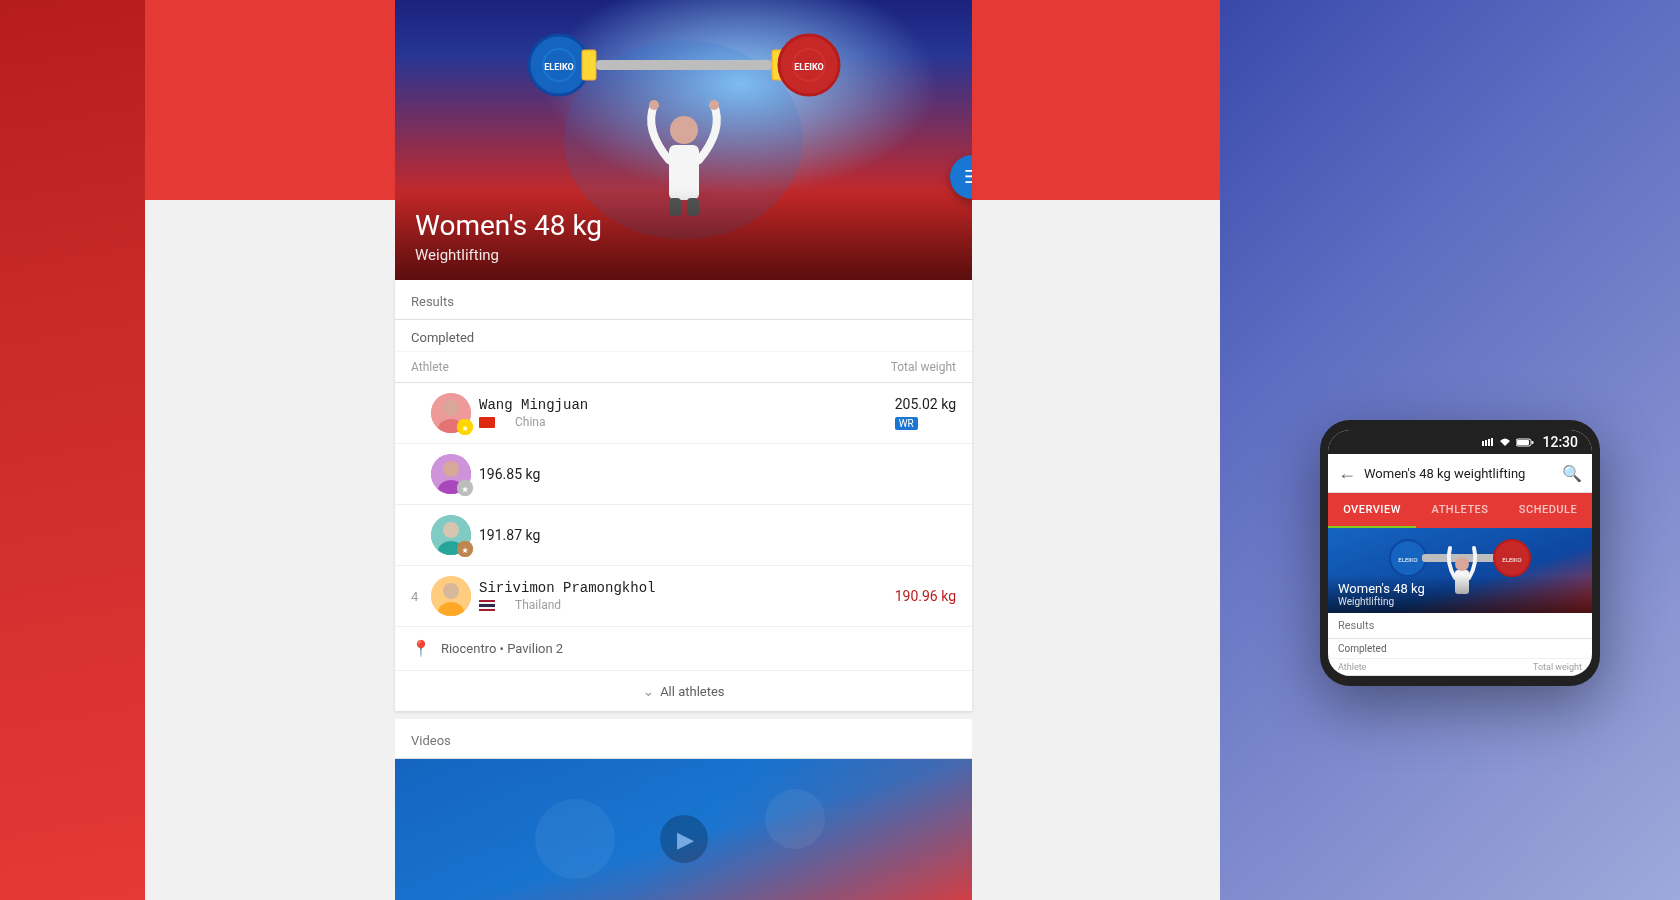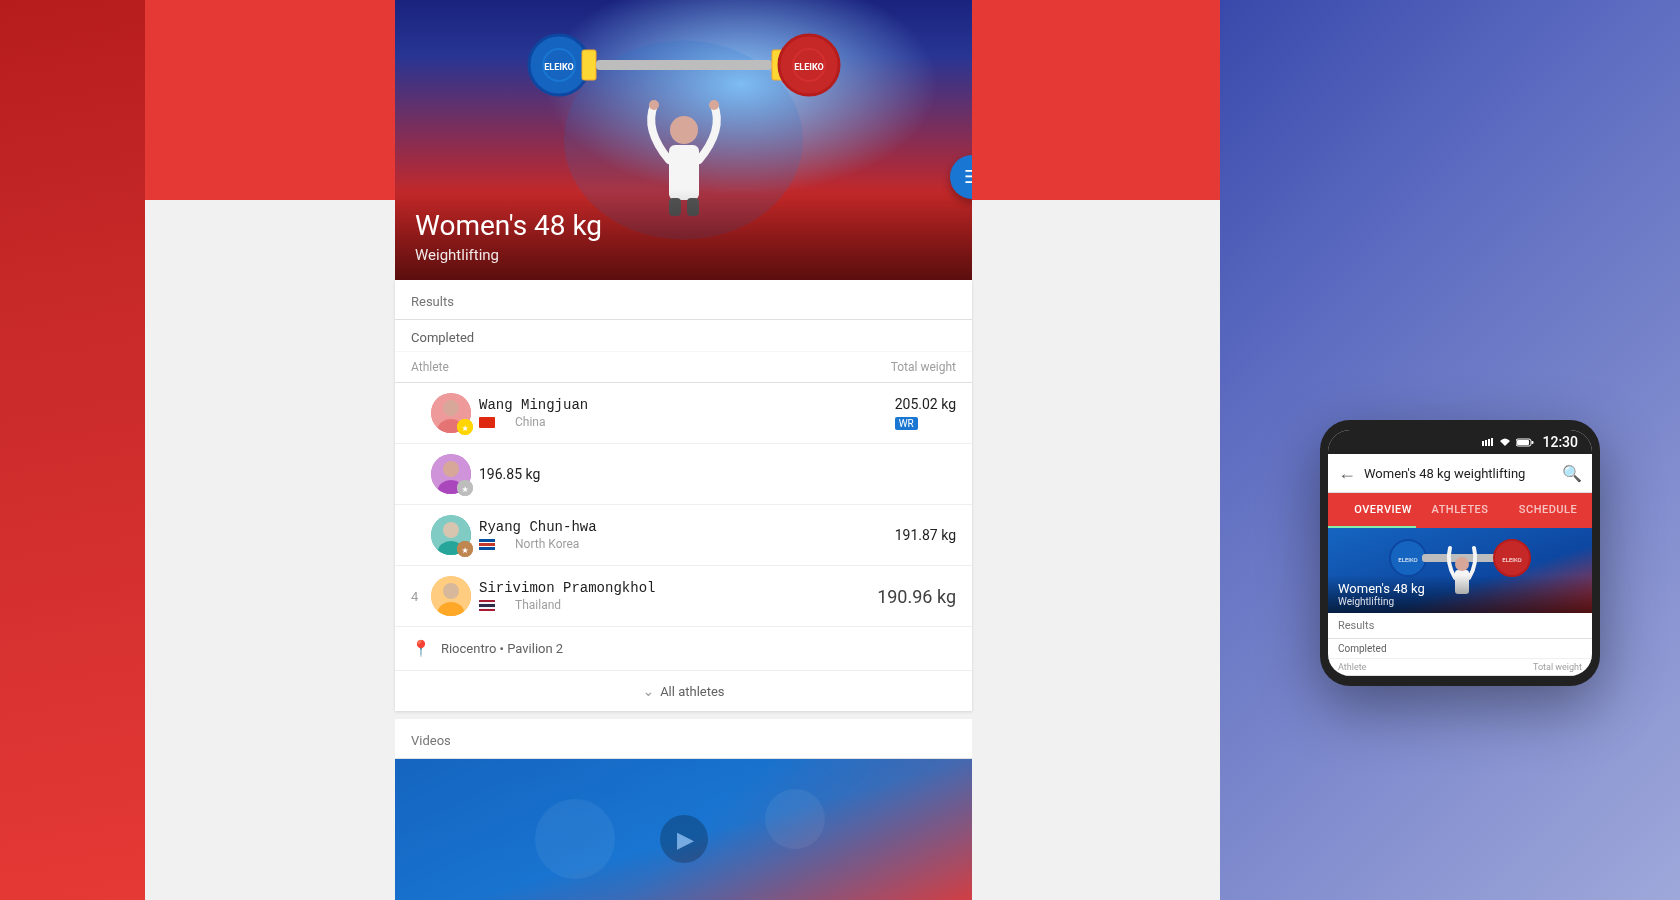--- a/index.html
+++ b/index.html
@@ -366,22 +366,21 @@
       text-align: center;
       padding: 10px 4px;
       font-size: 11px;
       color: rgba(255,255,255,0.7);
       letter-spacing: 0.5px;
       font-weight: 500;
       cursor: pointer;
     }
     .phone-tab.active {
       color: #fff;
-      border-bottom: 2px solid #86efac;
-      text-align: right;
+      border-bottom: 2px solid #84cc16;
     }
     .phone-hero {
       width: 100%;
       height: 85px;
       background: linear-gradient(135deg, #1565c0 0%, #0d47a1 40%, #c62828 100%);
       position: relative;
     }
     .phone-hero-overlay {
       position: absolute;
       bottom: 0; left: 0; right: 0;
@@ -569,29 +568,20 @@
             <ellipse cx="20" cy="36" rx="13" ry="10" fill="#26a69a"></ellipse>
           </svg>
         </div>
         <div class="medal-badge medal-bronze">
           <svg width="16" height="16" viewBox="0 0 16 16">
             <circle cx="8" cy="8" r="8" fill="#bf8650"></circle>
             <text x="8" y="12" text-anchor="middle" font-size="8" fill="#fff">★</text>
           </svg>
         </div>
       </div>
-      <div class="athlete-info">
-        <div class="athlete-name">
-          <span>Ryang Chun-hwa</span>
-        </div>
-        <div class="athlete-country-row">
-          <span class="flag flag-nkorea"></span>
-          <span class="country-name">North Korea</span>
-        </div>
-      </div>
       <div>
         <div style="font-size:14px;color:#212121;">191.87 kg</div>
       </div>
     </div>
 
     <div class="athlete-row">
       <div class="athlete-rank" style="color:#9e9e9e;font-size:13px;">4</div>
       <div class="athlete-avatar">
         <div class="avatar-circle avatar-sirivimon">
           <svg width="40" height="40" viewBox="0 0 40 40">
@@ -604,21 +594,21 @@
       <div class="athlete-info">
         <div class="athlete-name">
           <span>Sirivimon Pramongkhol</span>
         </div>
         <div class="athlete-country-row">
           <span class="flag flag-thailand"></span>
           <span class="country-name">Thailand</span>
         </div>
       </div>
       <div>
-        <div style="font-size:18px;color:#404040;">190.96 kg</div>
+        <div style="font-size:14px;color:#b91c1c;">190.96 kg</div>
       </div>
     </div>
 
     <div class="location-row">
       <span class="location-icon">📍</span>
       <span>Riocentro • Pavilion 2</span>
     </div>
 
     <div class="all-athletes-row">
       <span class="chevron-icon">⌄</span>

